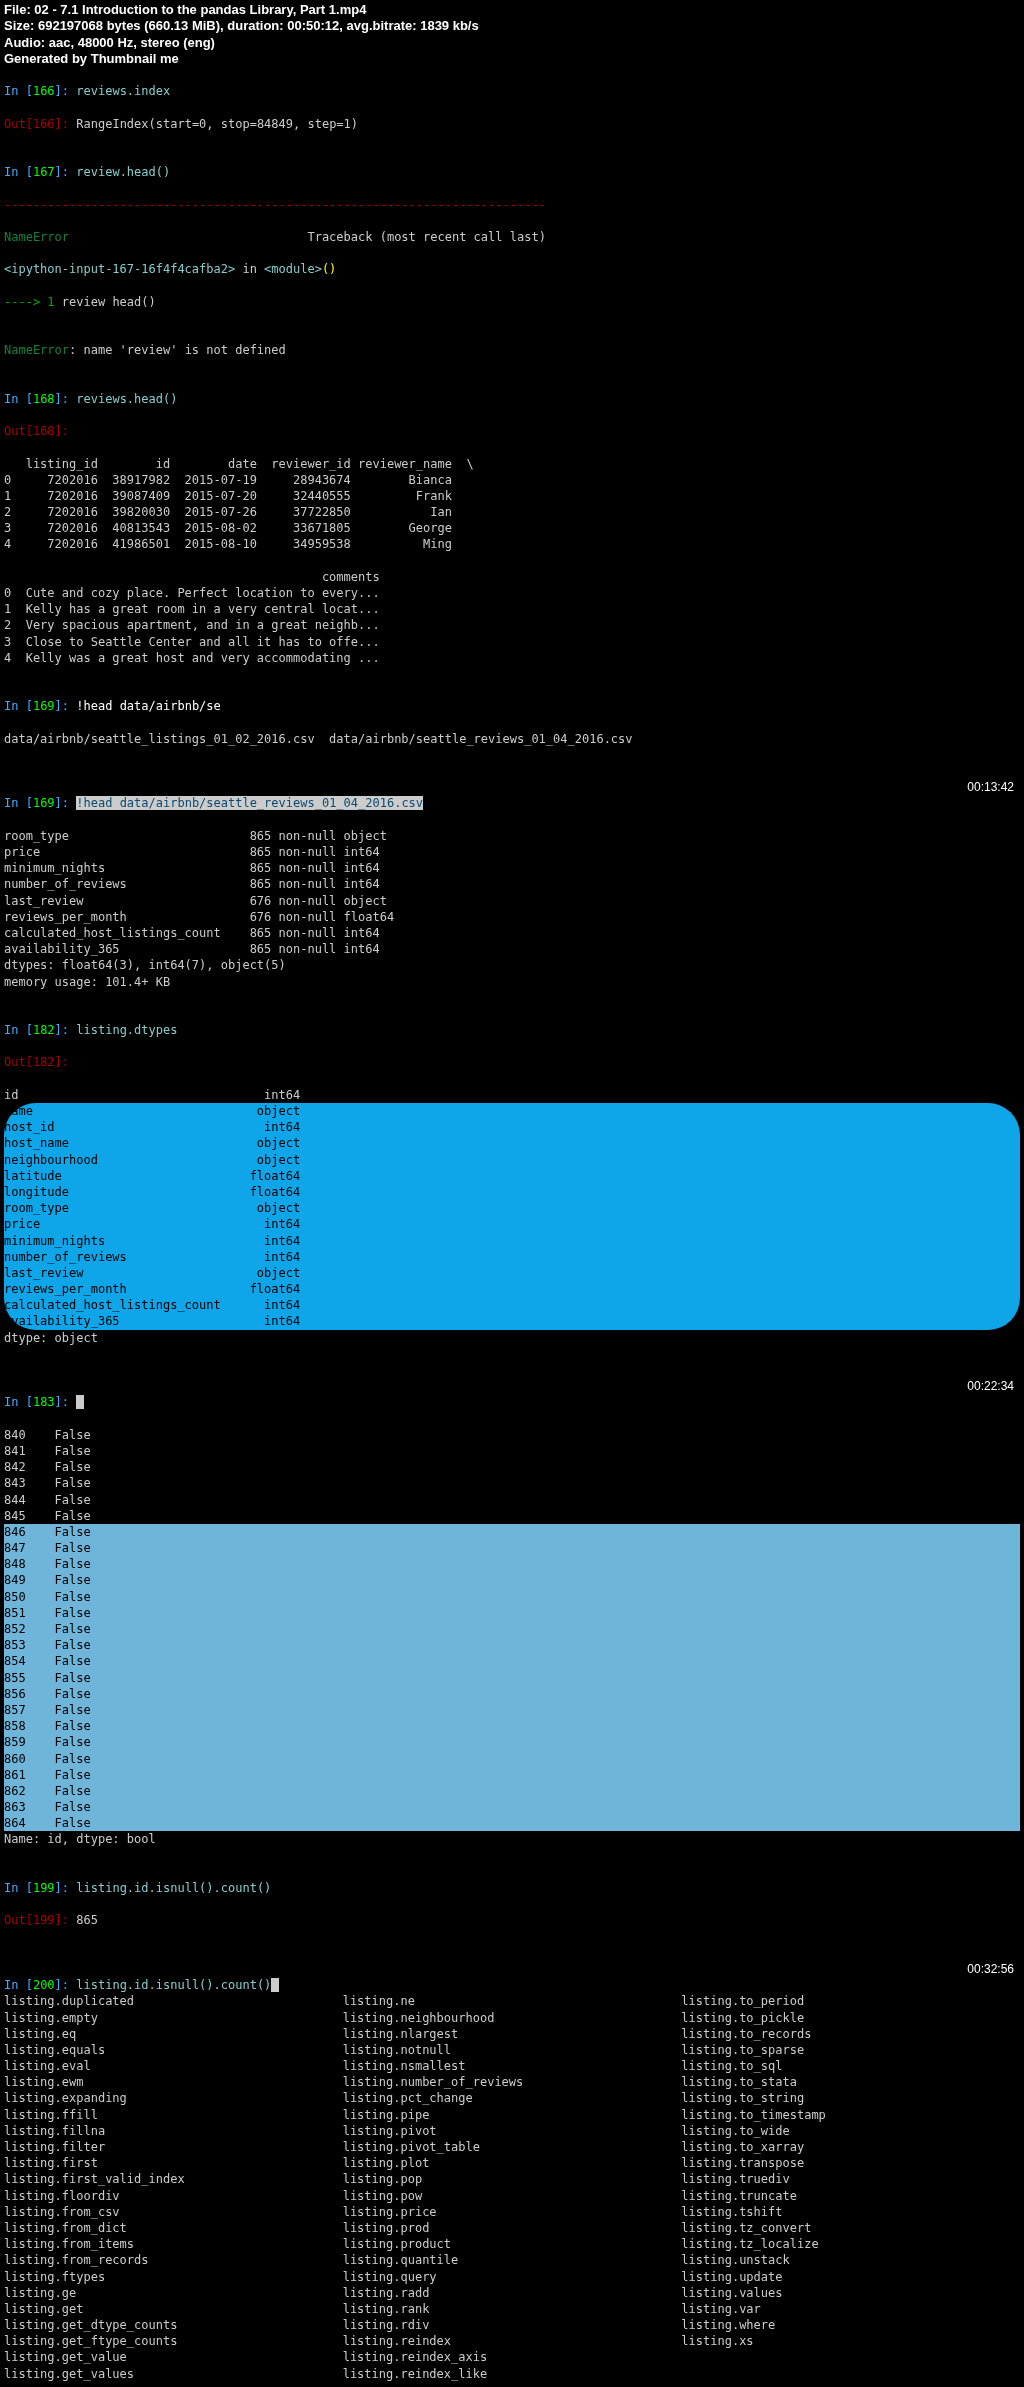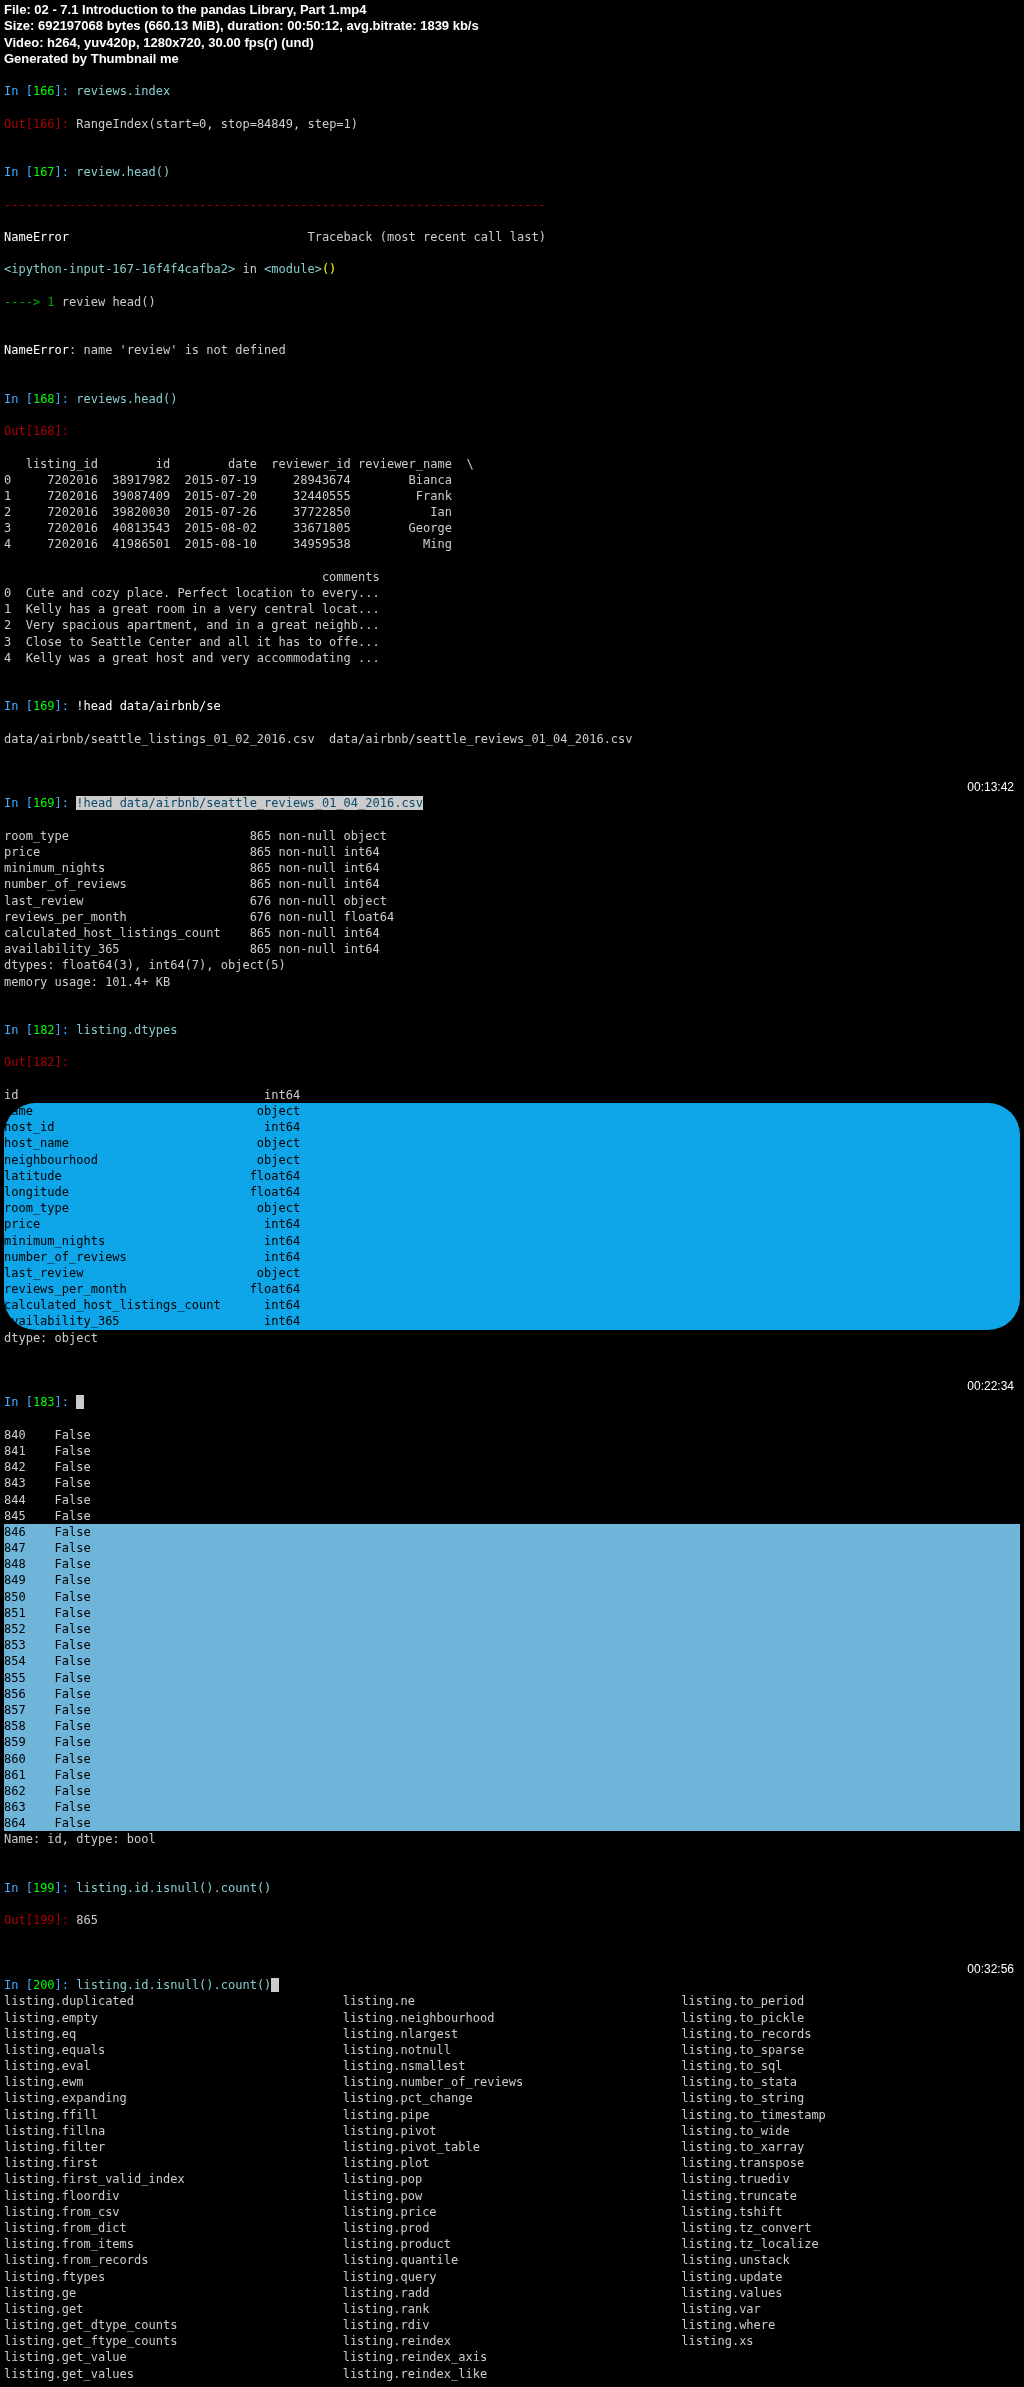--- a/index.html
+++ b/index.html
@@ -12,21 +12,21 @@
   width: 1024px;
   padding: 2px 4px;
 }
 .header { color: #fff; font-family: Arial, sans-serif; font-size: 13px; line-height: 1.25; font-weight: bold; }
 .in-prompt { color: #4af; text-align: right; }
 .in-num { color: #0f0; }
 .out-prompt { color: #a00; text-align: right; }
 .code { color: #8cc; }
 .shell { color: #fff; }
 .dash-red { color: #a00; }
-.err { color: #ffffff; }
+.err { color: #15803d; }
 .mod { color: #8cc; }
 .paren { color: #ff0; }
 .arrow { color: #0a0; }
 .num { color: #0a0; }
 .sel1 { background: #0ea5e9; color: #000; border-radius: 32px; }
 .sel2 { background: #6fb5da; color: #000; }
 .ts { position: absolute; right: 6px; color: #fff; font-family: Arial, sans-serif; font-size: 12px; }
 .row { position: relative; }
 .mono { white-space: pre; }
 .cursor { background: #ccc; color: #000; }
@@ -36,21 +36,21 @@
 </style>
 </head>
 <body>
 
 
 
 
 <div class="header">
   <div>File: 02 - 7.1 Introduction to the pandas Library, Part 1.mp4</div>
   <div>Size: 692197068 bytes (660.13 MiB), duration: 00:50:12, avg.bitrate: 1839 kb/s</div>
-  <div>Video: h264, yuv420p, 1280x720, 30.00 fps(r) (und)</div>
+  <div>Audio: aac, 48000 Hz, stereo (eng)</div>
   <div>Generated by Thumbnail me</div>
 </div>
 
 
 <div class="mono">
 <span class="in-prompt">In [</span><span class="in-num">166</span><span class="in-prompt">]: </span><span class="code">reviews.index</span>
 <br><span class="out-prompt">Out[</span><span class="out-prompt">166</span><span class="out-prompt">]: </span><span>RangeIndex(start=0, stop=84849, step=1)</span>
 </div>
 <br>
 

